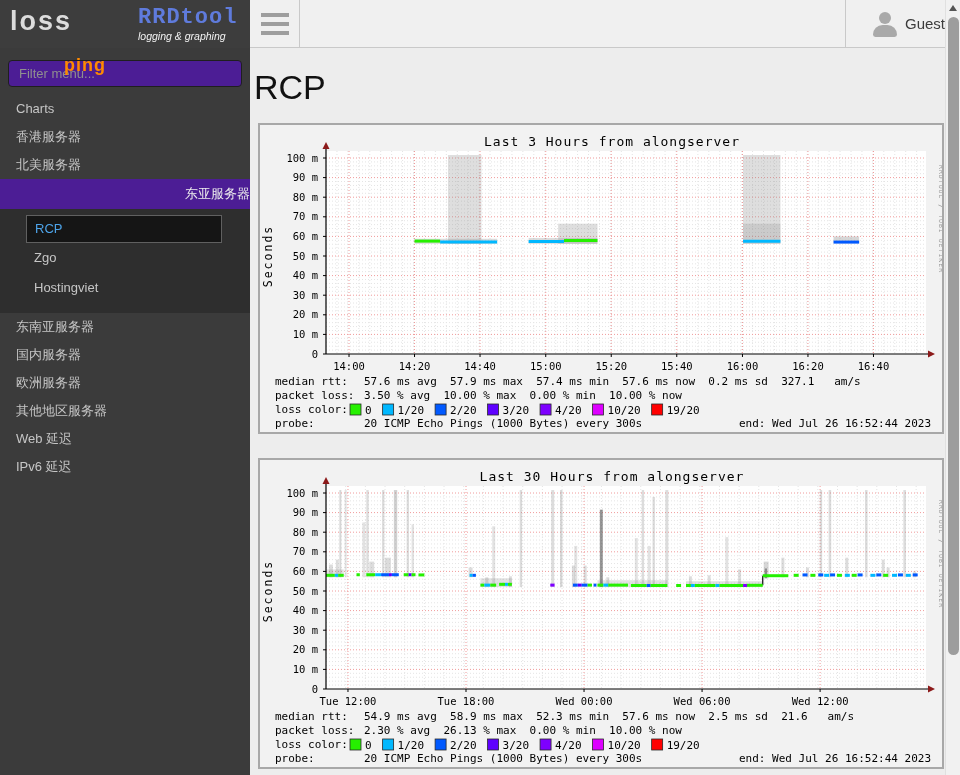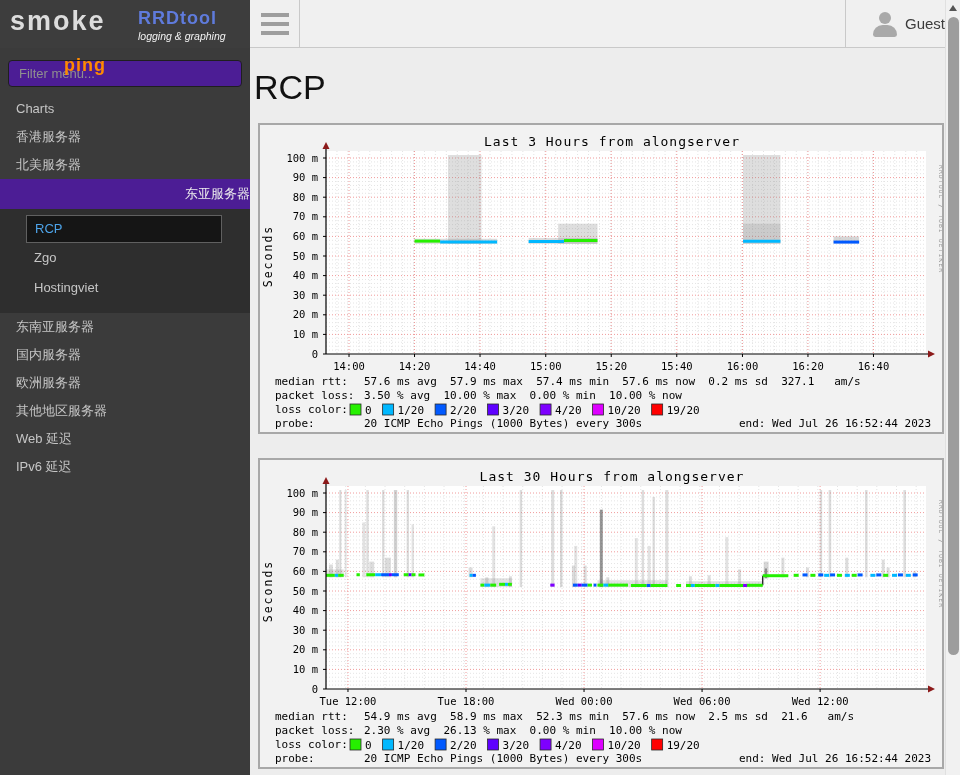--- a/index.html
+++ b/index.html
@@ -8,21 +8,21 @@
 
   
   .header { position:fixed; left:0; top:0; width:960px; height:48px; z-index:5; display:flex; }
   .logo-block { width:250px; height:48px; background:#3d3d3d; display:flex; align-items:center; flex:none; }
   .smoke-logo { position:relative; width:118px; height:48px; margin-left:10px; }
   .smoke-word { position:absolute; left:0; top:6px; font-size:27px; font-weight:bold;
                 color:#dcdcdc; letter-spacing:2px; }
   .ping-word { position:absolute; left:54px; top:22px; font-size:18px; font-weight:bold;
                color:#ff8a00; letter-spacing:1px;margin-top:33px; }
   .rrd-block { margin-left:10px; }
-  .rrd-title { font-size:18px; font-weight:bold; color:#5f7bdc; letter-spacing:1px; line-height:22px; }
+  .rrd-title { font-size:22px; font-weight:bold; color:#5f7bdc; letter-spacing:1px; line-height:22px;font-family:Liberation Mono, monospace; }
   .rrd-sub { font-size:10.5px; color:#f2f2f2; margin-top:1px;font-style:italic; }
   .hamburger { width:50px; height:48px; background:#f0f0f0; border:none; border-right:1px solid #c9c9c9;
                display:flex; flex-direction:column; justify-content:center; align-items:center; gap:5px;
                cursor:pointer; flex:none; border-bottom:1px solid #c9c9c9; }
   .hamburger .bar { width:28px; height:4px; background:#9e9e9e; }
   .header-rest { flex:1; background:#f0f0f0; border-bottom:1px solid #c9c9c9; display:flex;
                  justify-content:flex-end; }
   .user-box { width:100px; margin-right:15px; border-left:1px solid #c9c9c9; display:flex;
               align-items:center; gap:9px; padding-left:26px; cursor:pointer; }
   .user-icon { position:relative; width:26px; height:26px; }
@@ -63,21 +63,21 @@
                 border-bottom:6px solid #555; }
   .sb-thumb { position:absolute; top:17px; left:2px; width:11px; height:638px; background:#9d9d9d;
               border-radius:6px; cursor:pointer; }
 </style>
 </head>
 <body>
 
 <div class="header">
   <div class="logo-block">
     <div class="smoke-logo">
-      <span class="smoke-word">smoke</span>
+      <span class="smoke-word">loss</span>
       <span class="ping-word">ping</span>
     </div>
     <div class="rrd-block">
       <div class="rrd-title">RRDtool</div>
       <div class="rrd-sub">logging &amp; graphing</div>
     </div>
   </div>
   <button class="hamburger">
     <span class="bar"></span>
     <span class="bar"></span>

